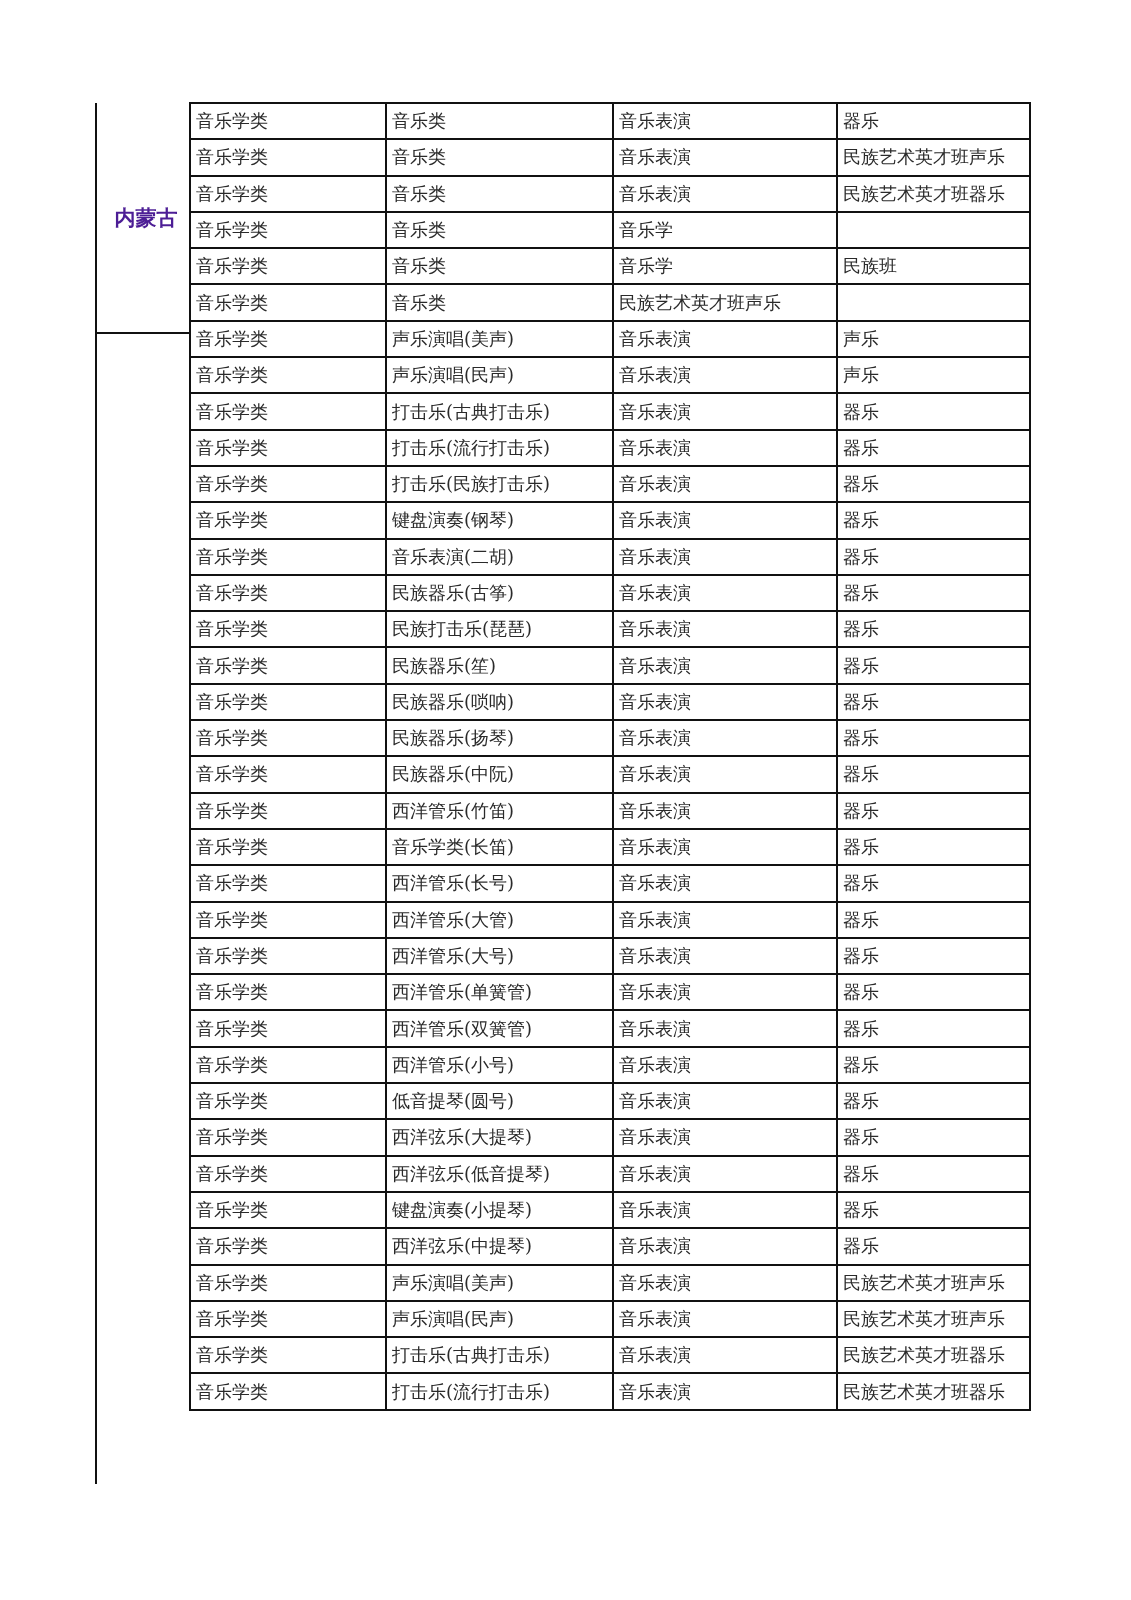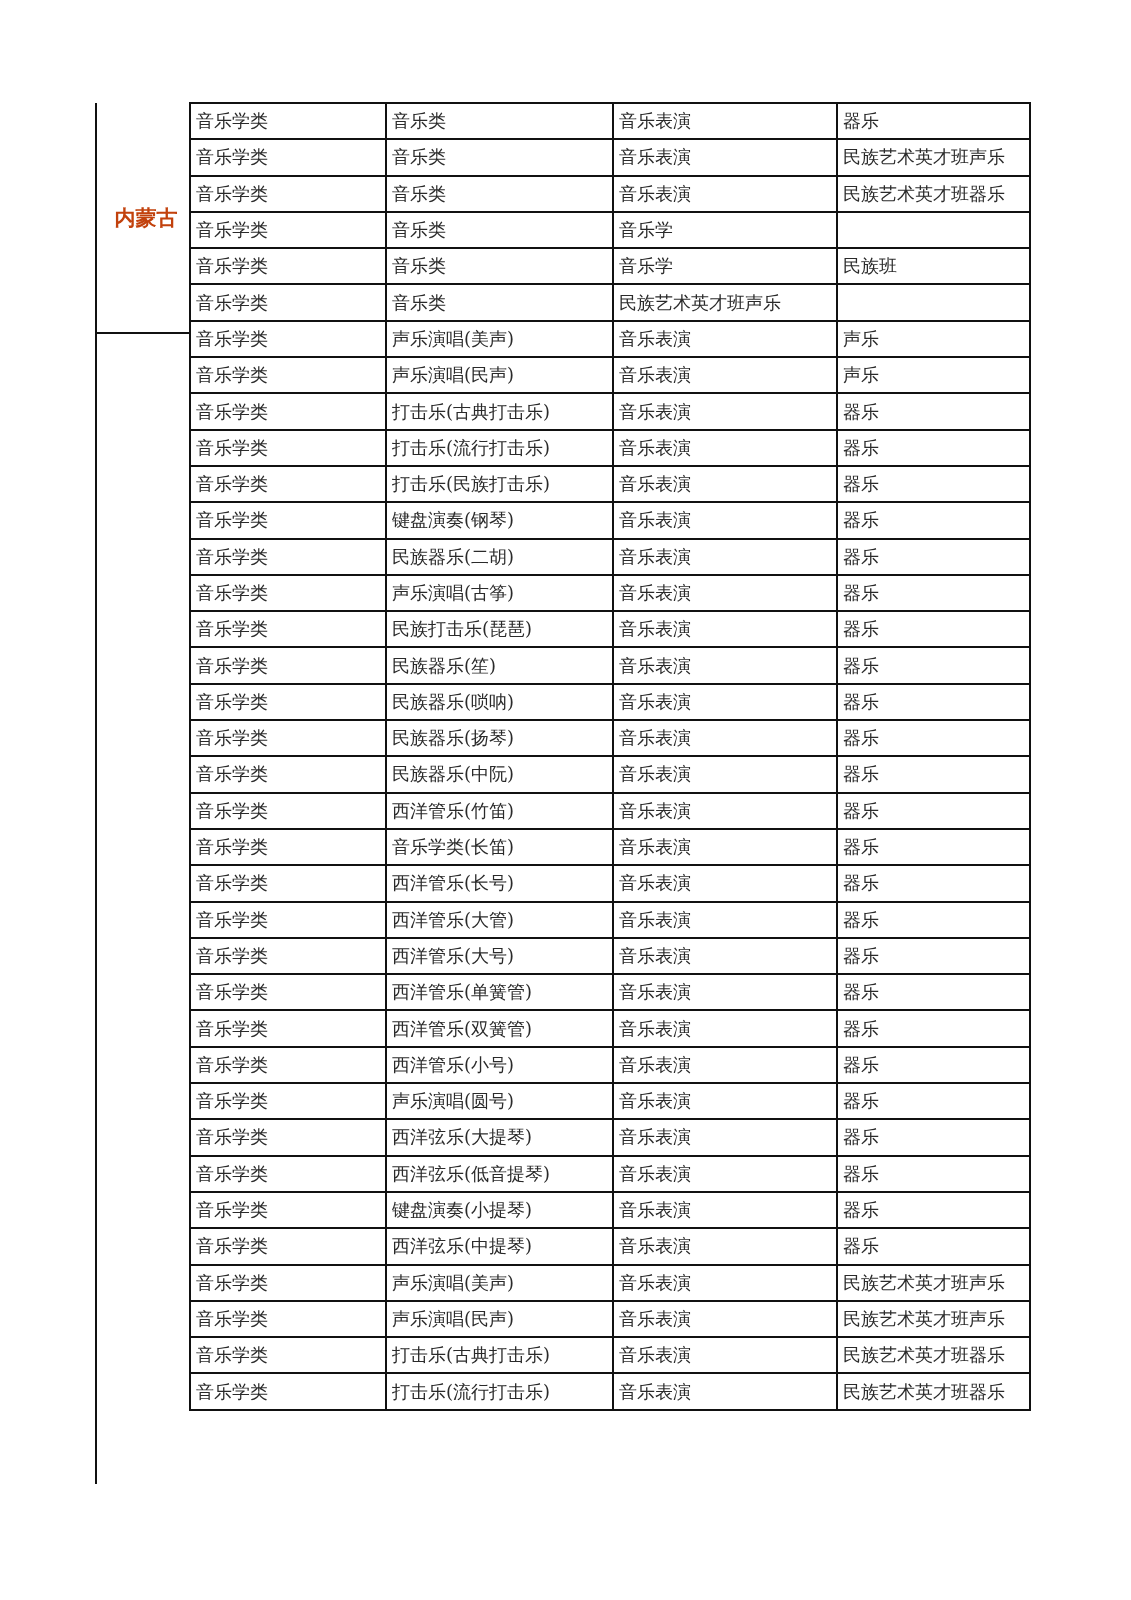--- a/index.html
+++ b/index.html
@@ -41,21 +41,21 @@
   .region-label {
     position: absolute;
     left: 0;
     right: 0;
     top: 50%;
     transform: translateY(-50%);
     text-align: center;
     font-family: Liberation Mono, monospace;
     font-size: 21px;
     font-weight: bold;
-    color: #c2410c;
+    color: #4c1d95;
     padding-left: 4px;
   }
   table.majors {
     position: absolute;
     left: 189px;
     top: 102px;
     border-collapse: collapse;
     table-layout: fixed;
     width: 840px;
     border-radius: 28px;
@@ -163,27 +163,27 @@
           <td>器乐</td>
         </tr>
         <tr>
           <td>音乐学类</td>
           <td>键盘演奏(钢琴)</td>
           <td>音乐表演</td>
           <td>器乐</td>
         </tr>
         <tr>
           <td>音乐学类</td>
-          <td>民族器乐(二胡)</td>
-          <td>音乐表演</td>
-          <td>器乐</td>
-        </tr>
-        <tr>
-          <td>音乐学类</td>
-          <td>声乐演唱(古筝)</td>
+          <td>音乐表演(二胡)</td>
+          <td>音乐表演</td>
+          <td>器乐</td>
+        </tr>
+        <tr>
+          <td>音乐学类</td>
+          <td>民族器乐(古筝)</td>
           <td>音乐表演</td>
           <td>器乐</td>
         </tr>
         <tr>
           <td>音乐学类</td>
           <td>民族打击乐(琵琶)</td>
           <td>音乐表演</td>
           <td>器乐</td>
         </tr>
         <tr>
@@ -253,21 +253,21 @@
           <td>器乐</td>
         </tr>
         <tr>
           <td>音乐学类</td>
           <td>西洋管乐(小号)</td>
           <td>音乐表演</td>
           <td>器乐</td>
         </tr>
         <tr>
           <td>音乐学类</td>
-          <td>声乐演唱(圆号)</td>
+          <td>低音提琴(圆号)</td>
           <td>音乐表演</td>
           <td>器乐</td>
         </tr>
         <tr>
           <td>音乐学类</td>
           <td>西洋弦乐(大提琴)</td>
           <td>音乐表演</td>
           <td>器乐</td>
         </tr>
         <tr>

